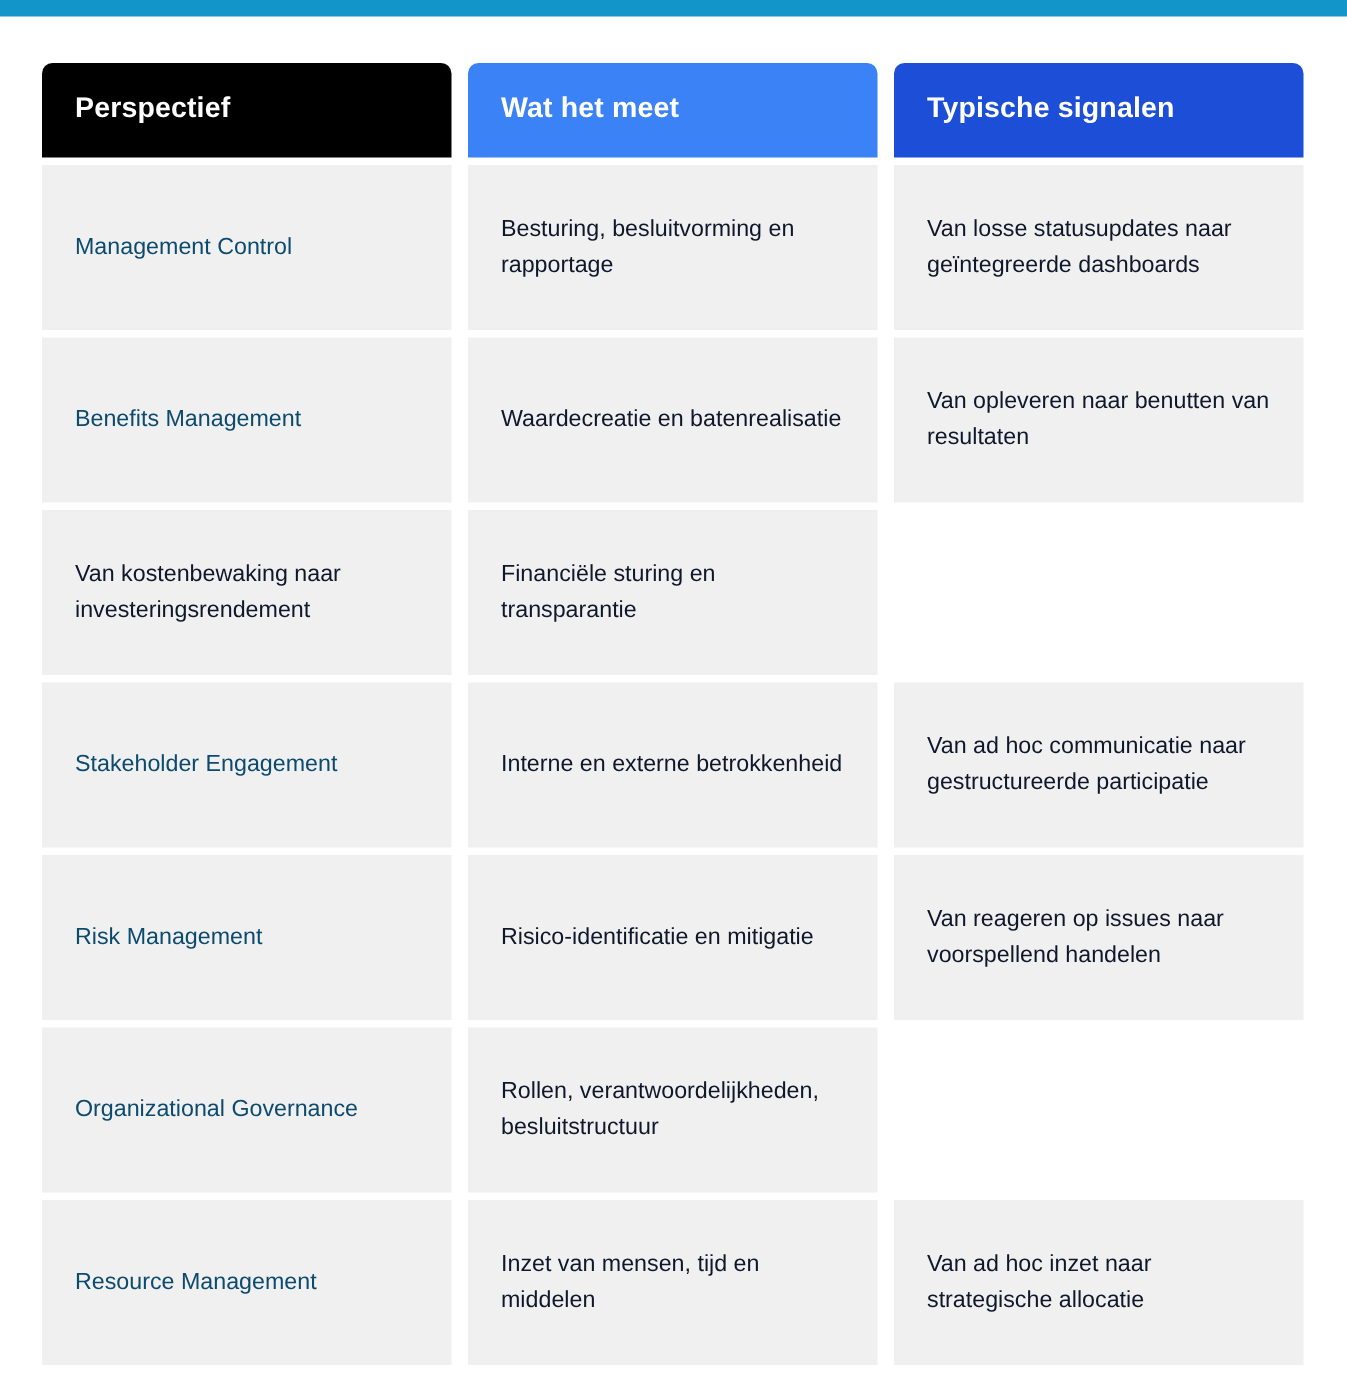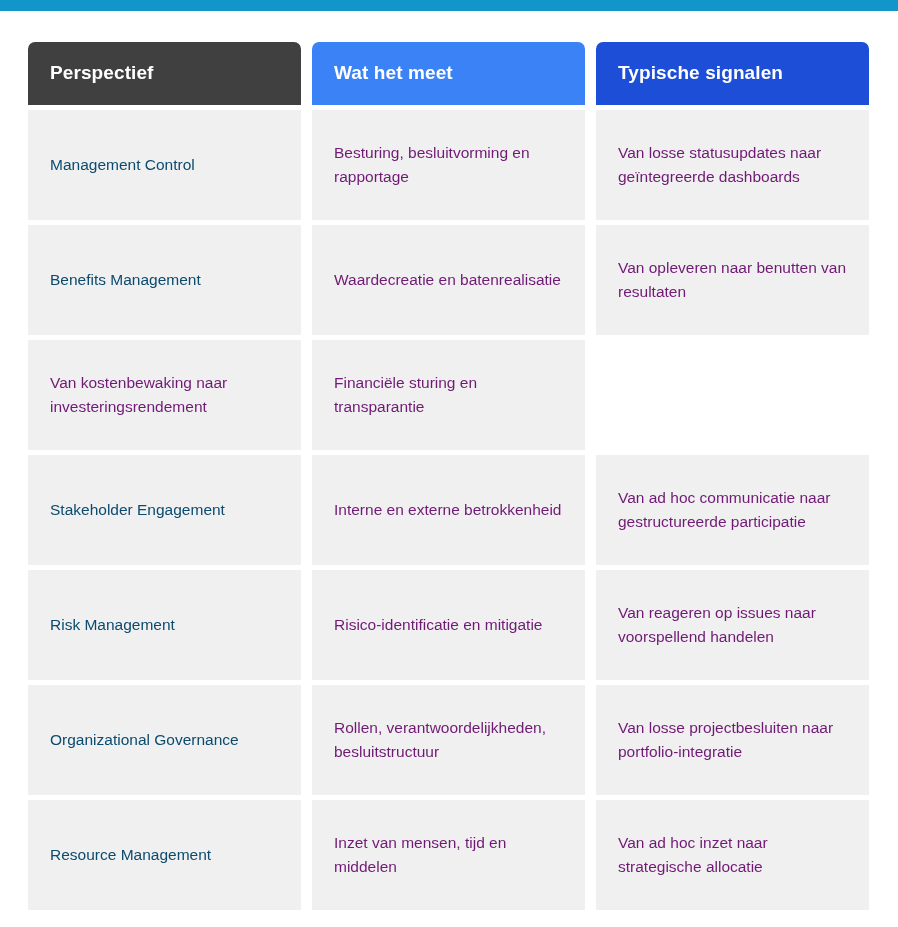--- a/index.html
+++ b/index.html
@@ -52,35 +52,35 @@
     padding: 0 22px;
     box-sizing: border-box;
   }
   .hcell .htext {
     color: #ffffff;
     font-size: 19px;
     font-weight: bold;
     letter-spacing: 0.1px;
     line-height: 1.2;
   }
-  .hcell-0 { background: #404040; }
+  .hcell-0 { background: #000000; }
   .hcell-1 { background: #3b82f6; }
   .hcell-2 { background: #1d4ed8; }
 
   
   .bcell {
     height: 110px;
     background: #f0f0f0;
     display: flex;
     align-items: center;
     padding: 0 22px;
     box-sizing: border-box;
   }
   .bcell .btext {
-    color: #701a75;
+    color: #0f172a;
     font-size: 15.5px;
     line-height: 1.55;
     font-weight: normal;
   }
   .col0 .btext { color: #0c4a6e; }
 </style>
 </head>
 <body>
 
 <div class="top-bar"></div>
@@ -157,23 +157,20 @@
       </div>
     </div>
 
     <div class="row">
       <div class="cell bcell col0">
         <span class="btext">Organizational Governance</span>
       </div>
       <div class="cell bcell col1">
         <span class="btext">Rollen, verantwoordelijkheden, besluitstructuur</span>
       </div>
-      <div class="cell bcell col2">
-        <span class="btext">Van losse projectbesluiten naar portfolio-integratie</span>
-      </div>
     </div>
 
     <div class="row">
       <div class="cell bcell col0">
         <span class="btext">Resource Management</span>
       </div>
       <div class="cell bcell col1">
         <span class="btext">Inzet van mensen, tijd en middelen</span>
       </div>
       <div class="cell bcell col2">

